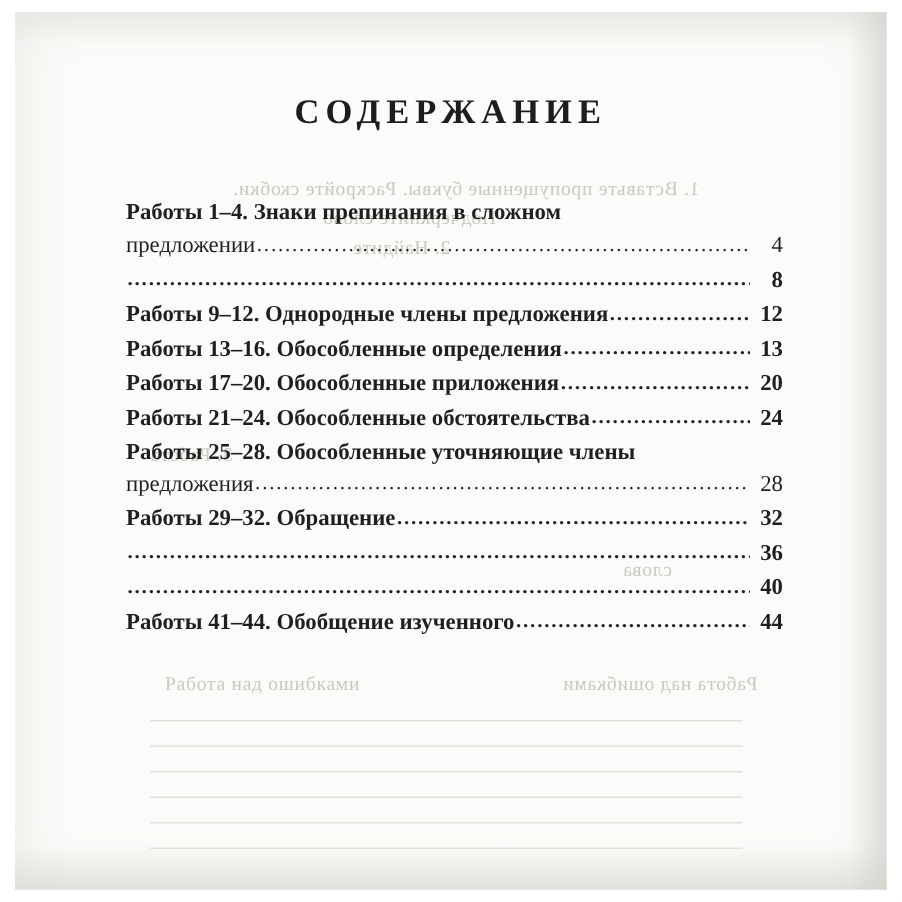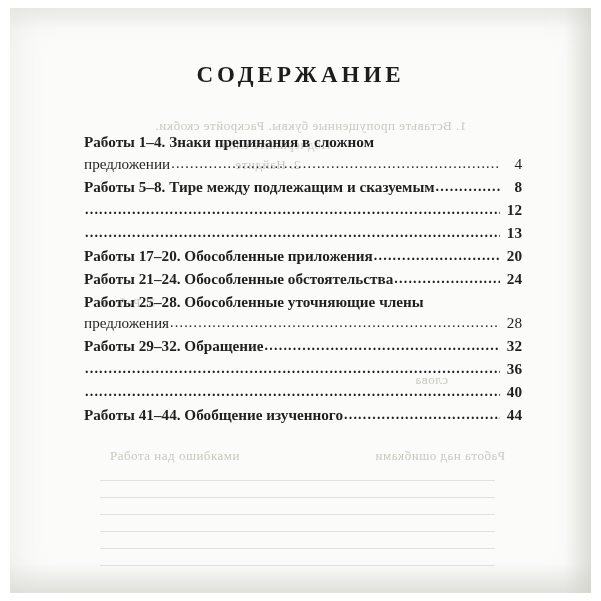--- a/index.html
+++ b/index.html
@@ -177,33 +177,34 @@
             <span class="entry-text">Работы 1–4. Знаки препинания в сложном</span>
           </div>
           <div class="entry-second-line">
             <span class="entry-text">предложении</span>
             <span class="entry-dots">........................................................................................................................................................................................................</span>
             <span class="entry-page">4</span>
           </div>
         </div>
         <div class="toc-entry">
           <div class="entry-line">
-            <span class="entry-text">Работы 5–8. Тире между подлежащим и сказуемым</span>
             <span class="entry-dots">........................................................................................................................................................................................................</span>
             <span class="entry-page">8</span>
           </div>
         </div>
         <div class="toc-entry">
           <div class="entry-line">
+            <span class="entry-text">Работы 9–12. Однородные члены предложения</span>
             <span class="entry-dots">........................................................................................................................................................................................................</span>
             <span class="entry-page">12</span>
           </div>
         </div>
         <div class="toc-entry">
           <div class="entry-line">
+            <span class="entry-text">Работы 13–16. Обособленные определения</span>
             <span class="entry-dots">........................................................................................................................................................................................................</span>
             <span class="entry-page">13</span>
           </div>
         </div>
         <div class="toc-entry">
           <div class="entry-line">
             <span class="entry-text">Работы 17–20. Обособленные приложения</span>
             <span class="entry-dots">........................................................................................................................................................................................................</span>
             <span class="entry-page">20</span>
           </div>

